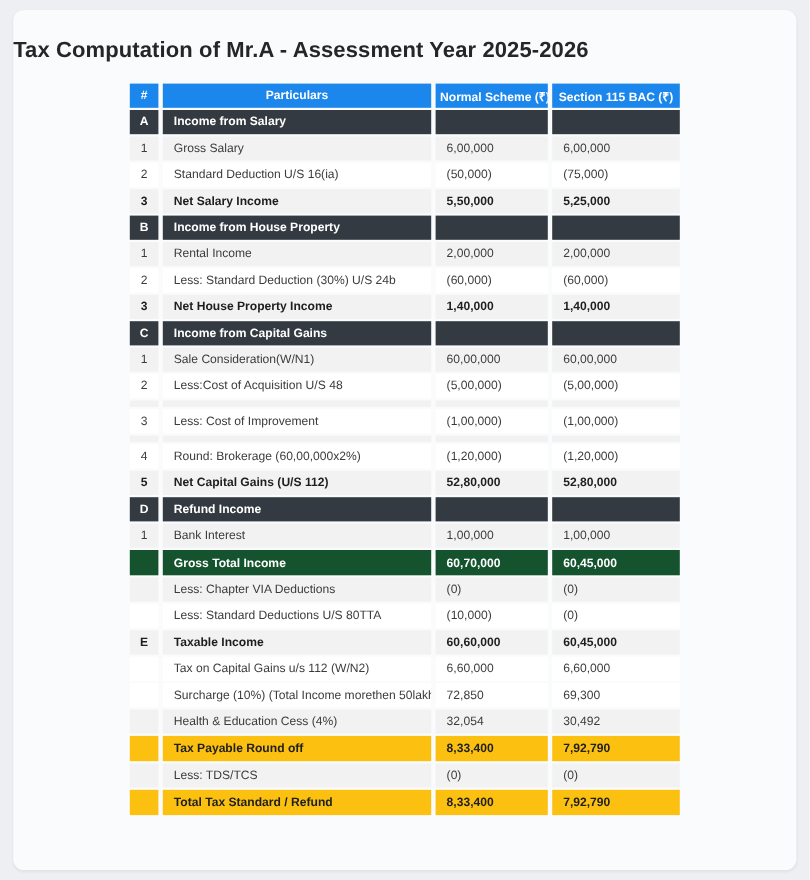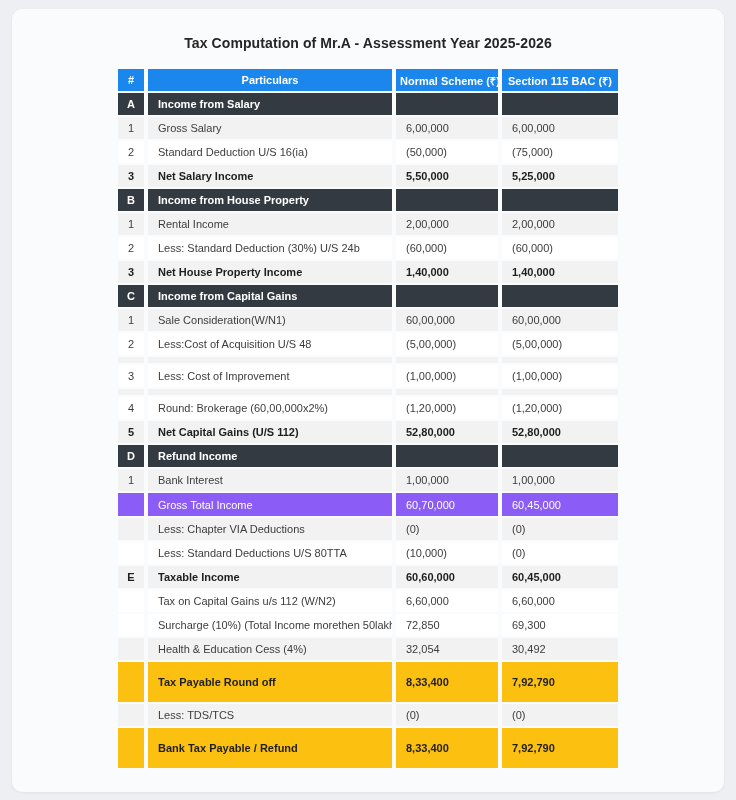--- a/index.html
+++ b/index.html
@@ -13,22 +13,21 @@
     width: 712px;
     min-height: 782px;
     margin: 9px auto 9px auto;
     background: #fafbfc;
     border-radius: 10px;
     box-shadow: 0 1px 3px rgba(0,0,0,0.06);
     padding-top: 26px;
     padding-bottom: 22px;
   }
   .page-title {
-    text-align: center;
-    font-size: 14px;
+    font-size: 20px;
     font-weight: bold;
     color: #262626;
     letter-spacing: 0.1px;
     margin-bottom: 16px;
   }
   table.tax-table {
     width: 508px;
     margin: 0 auto;
     border-collapse: separate;
     border-spacing: 4px 2px;
@@ -63,30 +62,30 @@
   tr.spacer td { background: #f2f2f2; height: 6px; }
 
   tr.section td {
     background: #333a41;
     color: #ffffff;
     font-weight: bold;
     height: 22px;
   }
   tr.bold td { font-weight: bold; color: #1e1e1e; }
   tr.green td {
-    background: #8b5cf6;
+    background: #14532d;
     color: #ffffff;
-    font-weight: normal;
+    font-weight: bold;
     height: 23px;
   }
   tr.yellow td {
     background: #fcc110;
     color: #1f1f1f;
     font-weight: bold;
-    height: 40px;
+    height: 23px;
   }
 </style>
 </head>
 <body>
 
 <div class="card">
   <div class="page-title">Tax Computation of Mr.A - Assessment Year 2025-2026</div>
 
   <table class="tax-table">
     <colgroup>
@@ -261,19 +260,19 @@
           <td class="c-bac">7,92,790</td>
         </tr>
         <tr class="odd">
           <td class="c-num"></td>
           <td class="c-particulars">Less: TDS/TCS</td>
           <td class="c-normal">(0)</td>
           <td class="c-bac">(0)</td>
         </tr>
         <tr class="yellow">
           <td class="c-num"></td>
-          <td class="c-particulars">Bank Tax Payable / Refund</td>
+          <td class="c-particulars">Total Tax Standard / Refund</td>
           <td class="c-normal">8,33,400</td>
           <td class="c-bac">7,92,790</td>
         </tr>
       </tbody>
   </table>
 </div>
 
 </body></html>

